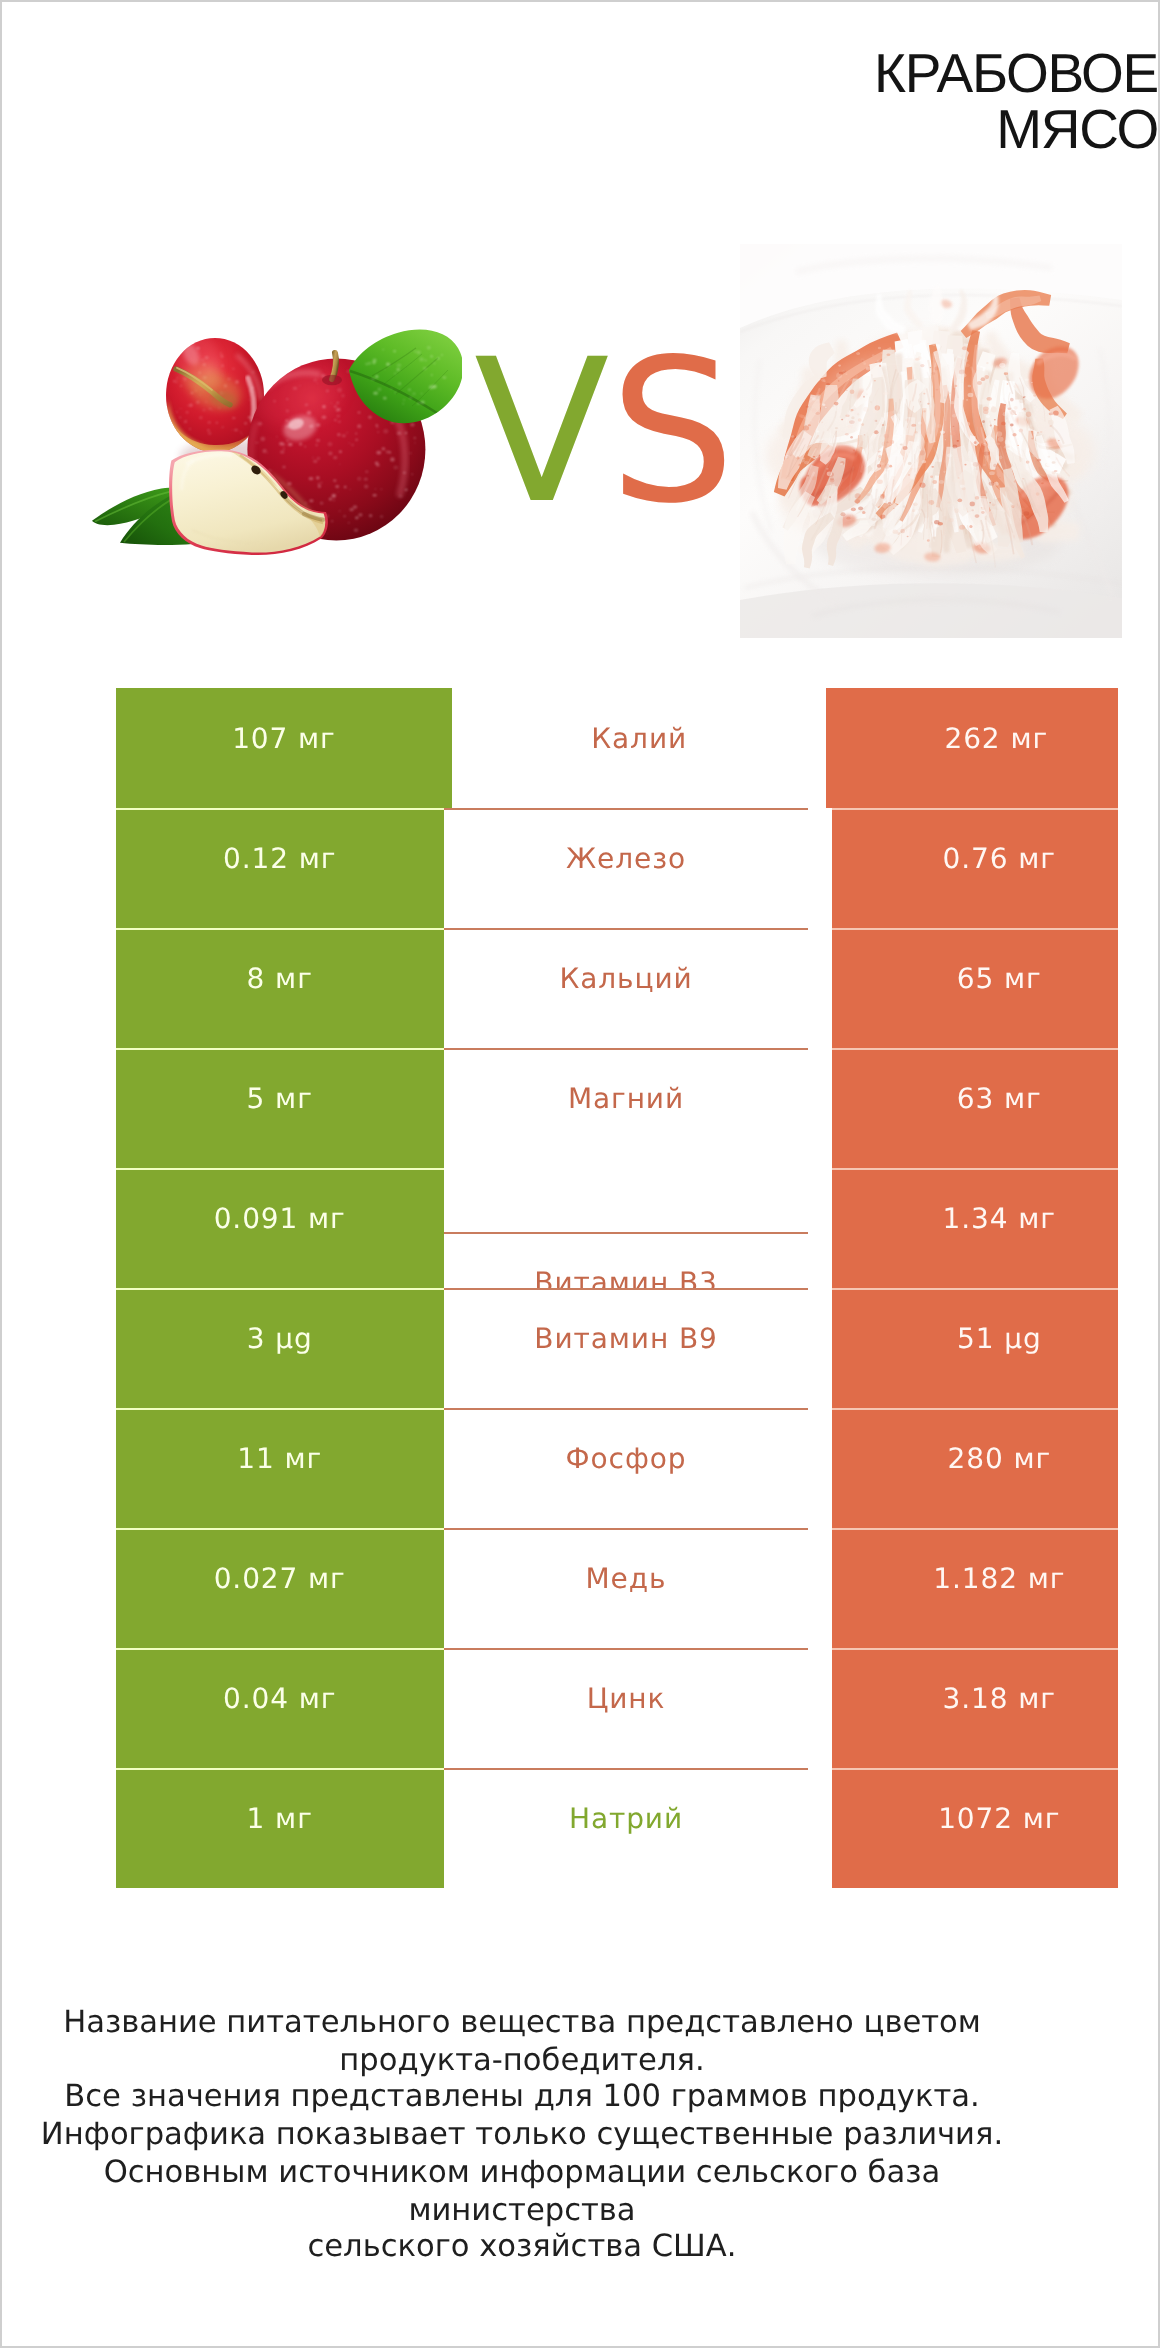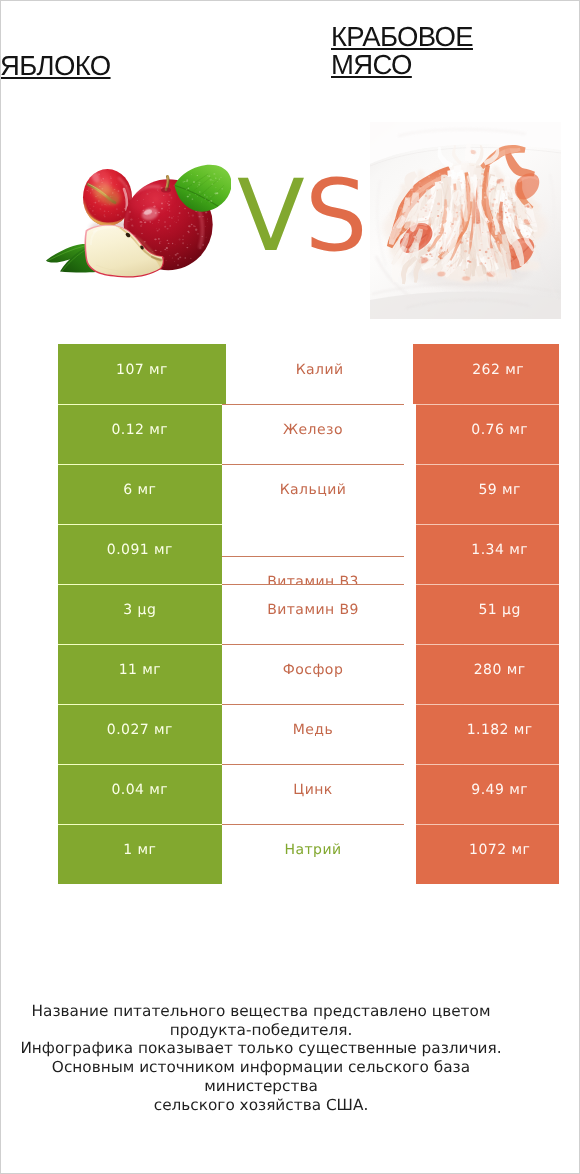--- a/index.html
+++ b/index.html
@@ -1,21 +1,21 @@
 <!DOCTYPE html>
 <html><head>
 <meta charset="utf-8">
 <title>Infographic</title>
 <style>
   html,body{margin:0;padding:0;background:#fff;-webkit-font-smoothing:antialiased;text-rendering:geometricPrecision;}
   body{width:580px;height:1174px;font-family:"Liberation Sans",sans-serif;overflow:hidden;}
   .page{position:absolute;left:0;top:0;width:580px;height:1174px;border:1px solid #cfcfcf;box-sizing:border-box;background:#fff;overflow:hidden;}
 
   
-  .h-title{position:absolute;font-size:27.5px;color:#141414;text-align:left;line-height:28.5px;white-space:pre-line;letter-spacing:-0.65px;text-decoration:underline;}
+  .h-title{position:absolute;font-size:27.5px;color:#141414;text-align:right;line-height:28.5px;white-space:pre-line;letter-spacing:-0.65px;}
   #title-left{left:-1px;top:51px;width:252px;}
   #title-right{left:330px;top:21.8px;width:248px;}
 
   
   .vs{position:absolute;left:236px;top:166px;font-family:"DejaVu Sans",sans-serif;font-size:99px;line-height:99px;letter-spacing:0px;font-weight:400;}
   .vs span{display:inline-block;}
 
   
   .apple-wrap{position:absolute;left:45px;top:155px;width:185px;height:133px;}
   .crab-wrap{position:absolute;left:369px;top:121px;width:191px;height:197px;}
@@ -32,21 +32,20 @@
   .row+.row .c-right{border-top:1.2px solid #F6C6B3;margin-left:12px;}
 
   
   .footer{position:absolute;left:0;top:1001px;width:520px;text-align:center;font-family:"DejaVu Sans",sans-serif;font-size:15.3px;color:#1f1f1f;line-height:18.7px;}
 </style>
 </head>
 <body>
 
 <div class="page">
 
-  <div class="h-title" id="title-left">ЯБЛОКО</div>
   <div class="h-title" id="title-right">КРАБОВОЕ
 МЯСО</div>
 
   <div class="apple-wrap">
    <svg viewBox="0 0 185 133" width="185" height="133">
     <defs>
       <radialGradient id="ag1" cx="44%" cy="30%" r="82%">
         <stop offset="0%" stop-color="#F04A53"></stop>
         <stop offset="22%" stop-color="#E22B39"></stop>
         <stop offset="50%" stop-color="#D01A2C"></stop>
@@ -1351,23 +1350,28 @@
         <div class="cell c-left">107 мг</div>
         <div class="cell c-mid" style="color: rgb(196, 104, 75);">Калий</div>
         <div class="cell c-right">262 мг</div>
       </div>
       <div class="row">
         <div class="cell c-left">0.12 мг</div>
         <div class="cell c-mid" style="color: rgb(196, 104, 75);">Железо</div>
         <div class="cell c-right">0.76 мг</div>
       </div>
       <div class="row">
-        <div class="cell c-left">6 мг</div>
+        <div class="cell c-left">8 мг</div>
         <div class="cell c-mid" style="color: rgb(196, 104, 75);">Кальций</div>
-        <div class="cell c-right">59 мг</div>
+        <div class="cell c-right">65 мг</div>
+      </div>
+      <div class="row">
+        <div class="cell c-left">5 мг</div>
+        <div class="cell c-mid" style="color: rgb(196, 104, 75);">Магний</div>
+        <div class="cell c-right">63 мг</div>
       </div>
       <div class="row">
         <div class="cell c-left">0.091 мг</div>
         <div class="cell c-mid" style="color: rgb(196, 104, 75); margin-top: 32px;">Витамин B3</div>
         <div class="cell c-right">1.34 мг</div>
       </div>
       <div class="row">
         <div class="cell c-left">3 µg</div>
         <div class="cell c-mid" style="color: rgb(196, 104, 75);">Витамин B9</div>
         <div class="cell c-right">51 µg</div>
@@ -1378,29 +1382,30 @@
         <div class="cell c-right">280 мг</div>
       </div>
       <div class="row">
         <div class="cell c-left">0.027 мг</div>
         <div class="cell c-mid" style="color: rgb(196, 104, 75);">Медь</div>
         <div class="cell c-right">1.182 мг</div>
       </div>
       <div class="row">
         <div class="cell c-left">0.04 мг</div>
         <div class="cell c-mid" style="color: rgb(196, 104, 75);">Цинк</div>
-        <div class="cell c-right">9.49 мг</div>
+        <div class="cell c-right">3.18 мг</div>
       </div>
       <div class="row">
         <div class="cell c-left">1 мг</div>
         <div class="cell c-mid" style="color: rgb(130, 168, 47);">Натрий</div>
         <div class="cell c-right">1072 мг</div>
       </div>
     </div>
 
   <div class="footer">
       <div>Название питательного вещества представлено цветом</div>
       <div>продукта-победителя.</div>
+      <div>Все значения представлены для 100 граммов продукта.</div>
       <div>Инфографика показывает только существенные различия.</div>
       <div>Основным источником информации сельского база министерства</div>
       <div>сельского хозяйства США.</div>
     </div>
 </div>
 
 </body></html>

